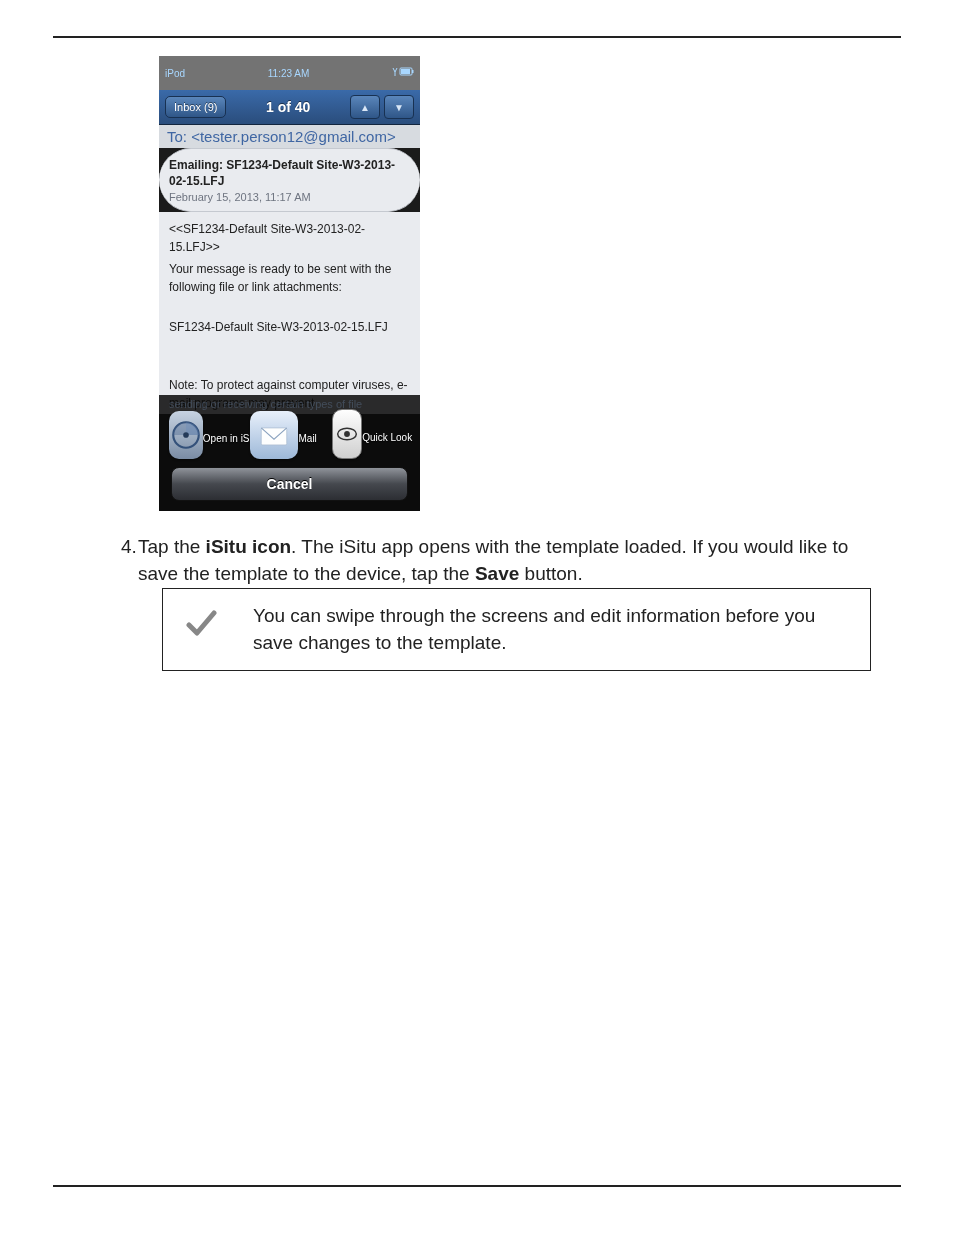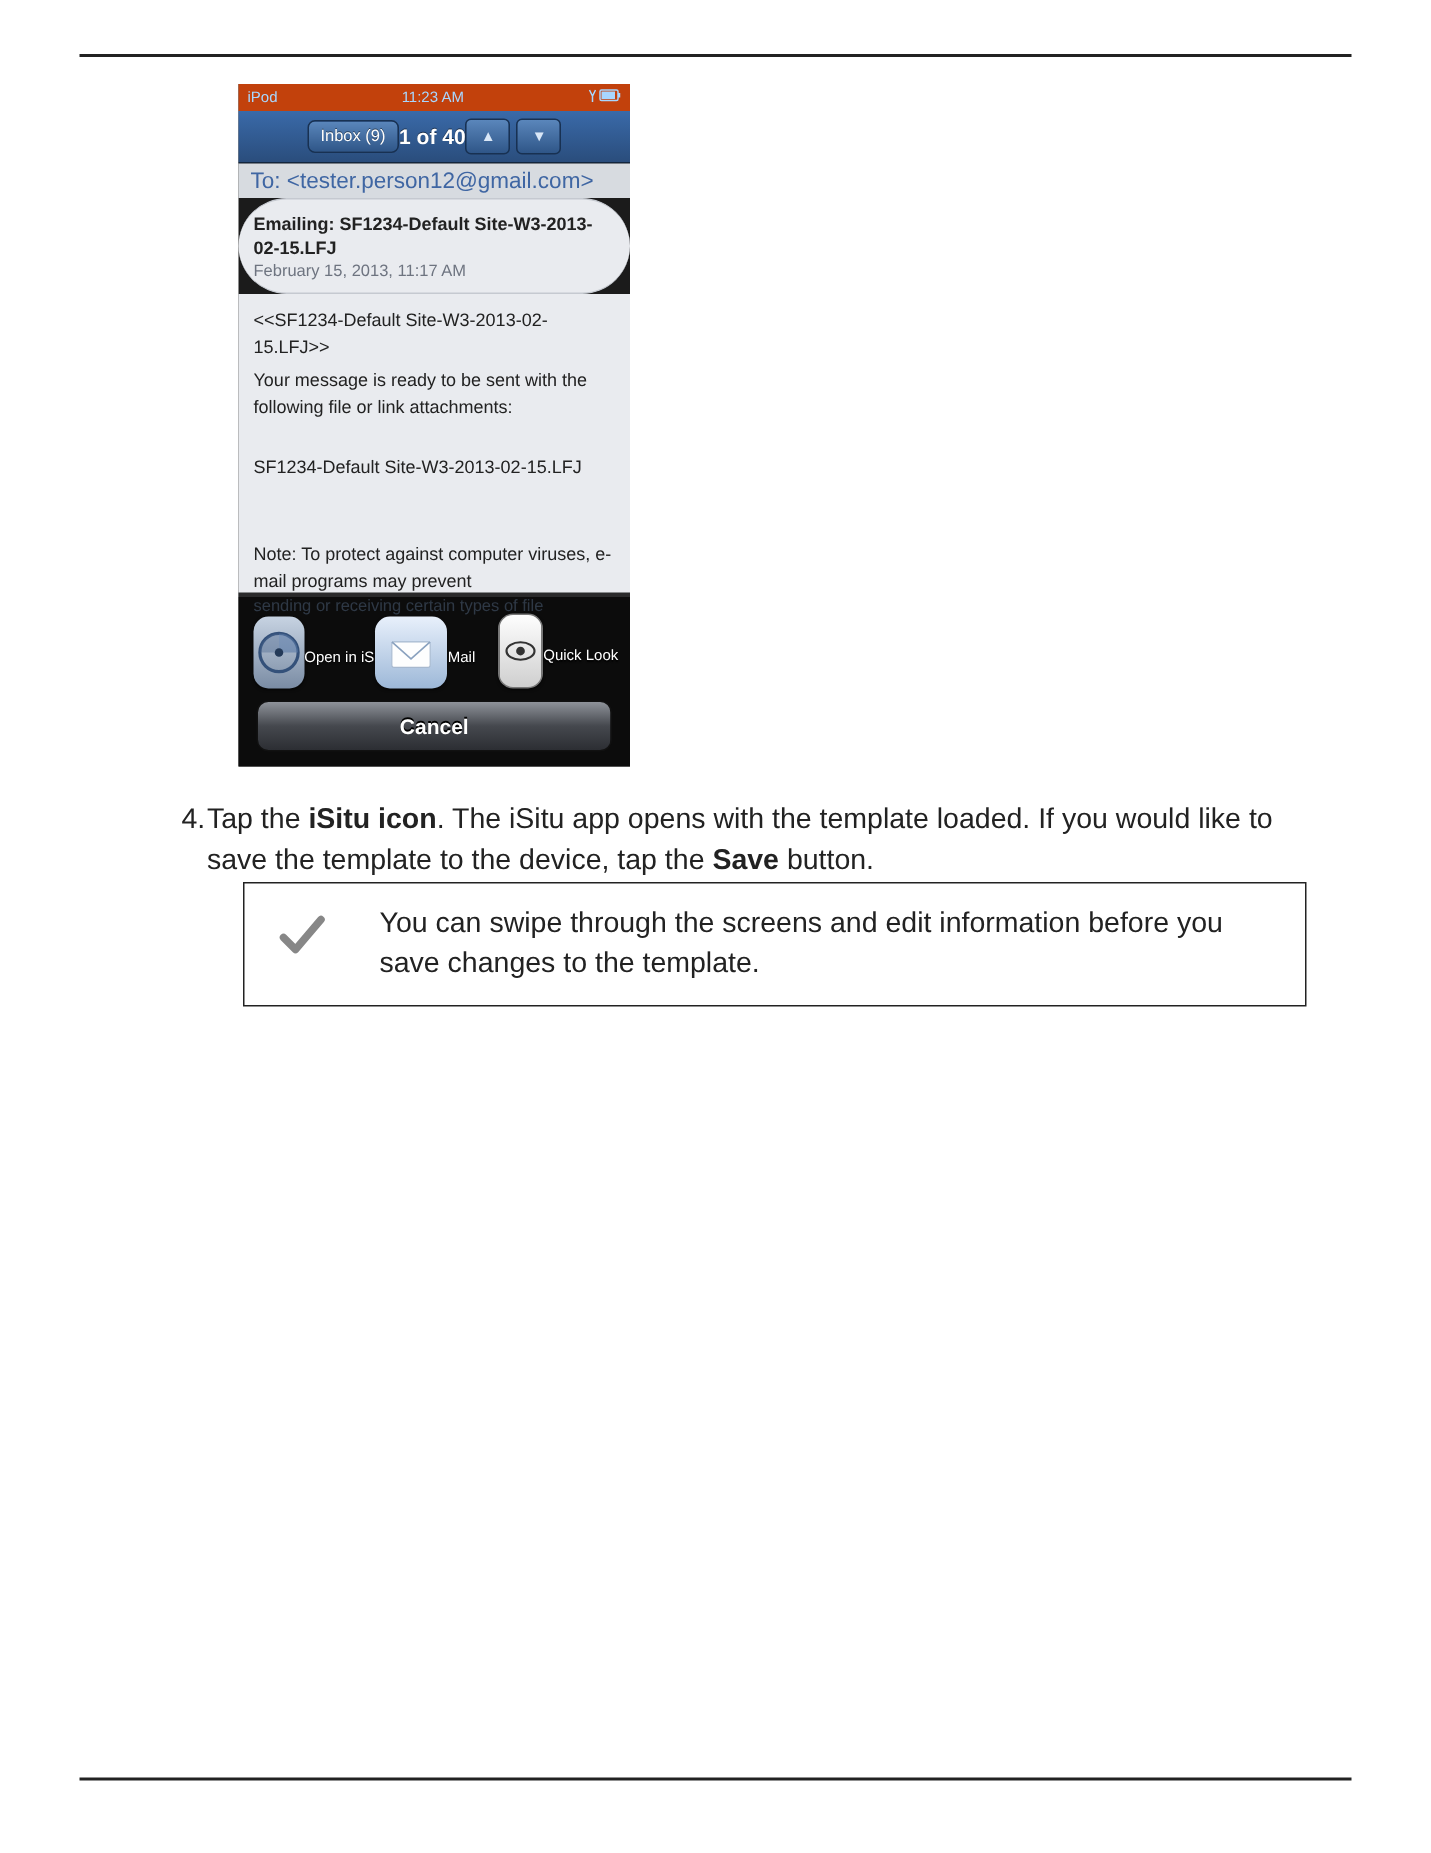--- a/index.html
+++ b/index.html
@@ -34,32 +34,32 @@
     width: 261px;
     height: 455px;
     background: #1b1b1b;
     font-family: Helvetica, Arial, sans-serif;
     color: #fff;
   }
   .phone .status-bar {
     display: flex;
     justify-content: space-between;
     align-items: center;
-    height: 18px;
+    height: 34px;
     font-size: 10px;
     color: #a8d7ff;
-    background: #c2410c;
+    background: #737373;
     padding: 0 6px;
   }
   .phone .nav-bar {
     height: 34px;
     background: linear-gradient(#3a6aa9, #2a4d7c);
     display: flex;
     align-items: center;
-    justify-content: center;
+    justify-content: space-between;
     padding: 0 6px;
     border-bottom: 1px solid #12253d;
   }
   .phone .inbox-btn {
     font-size: 11px;
     color: #fff;
     background: linear-gradient(#5a86bb, #2f5688);
     border: 1px solid #183152;
     border-radius: 5px;
     padding: 4px 8px;

